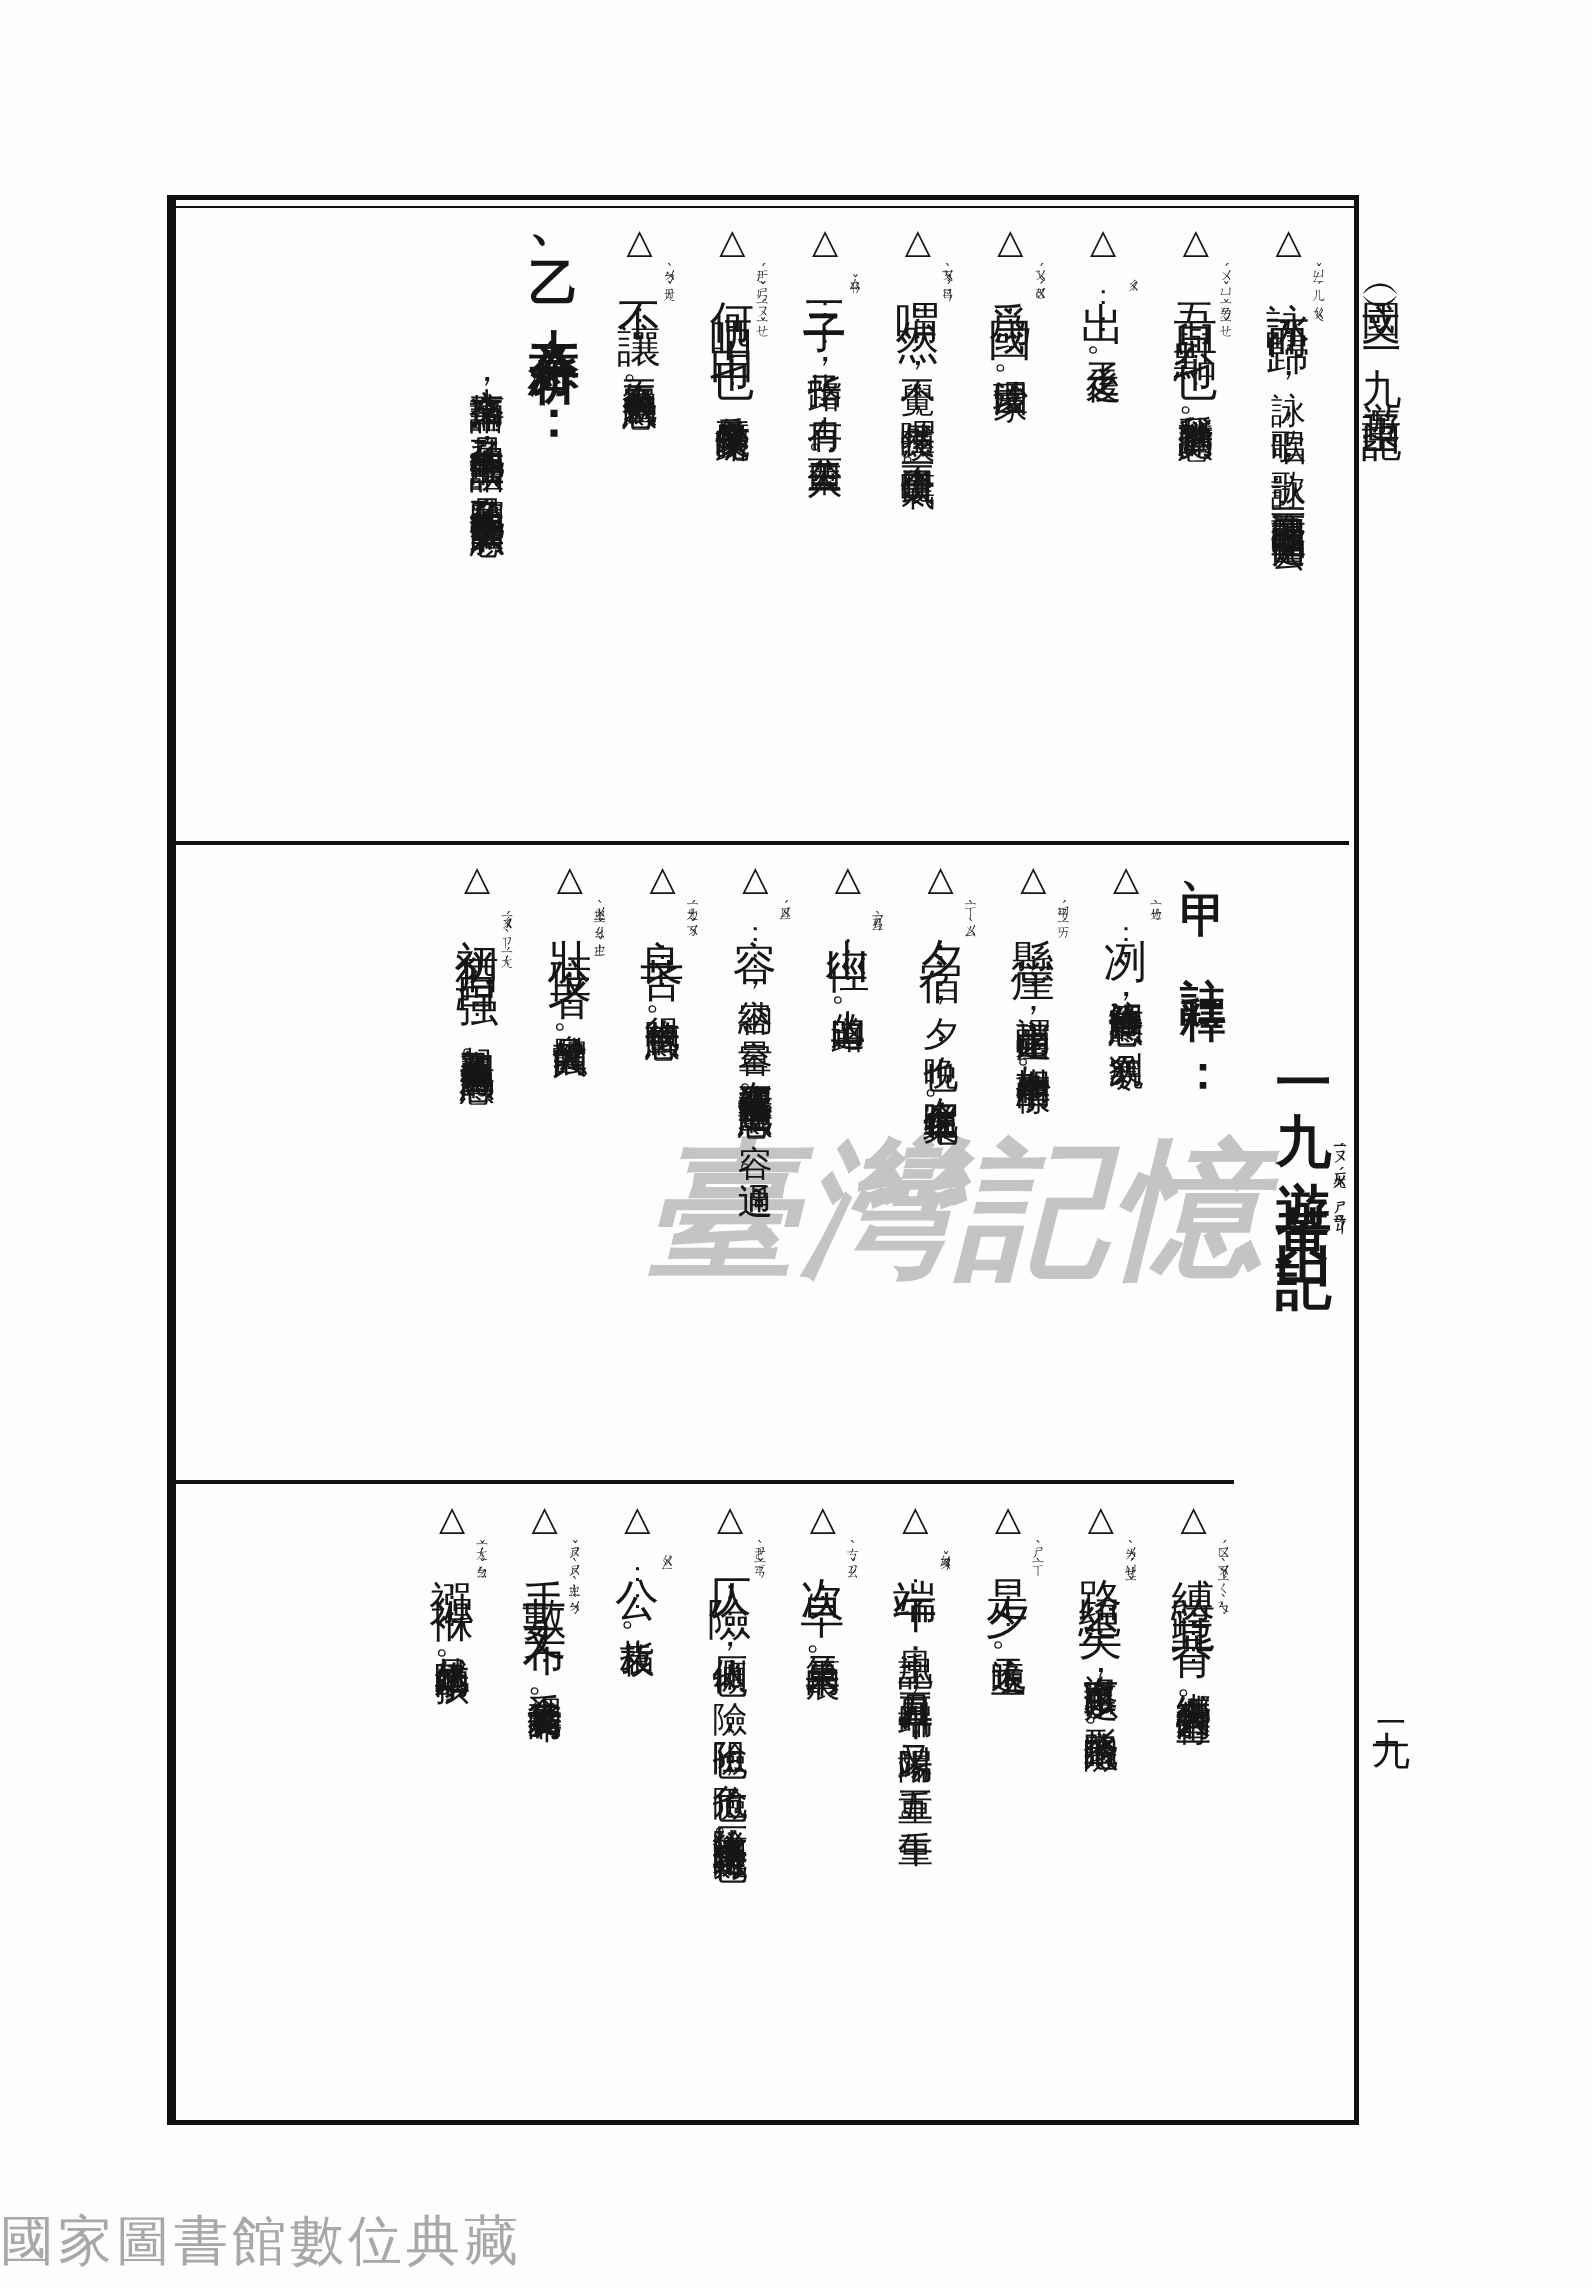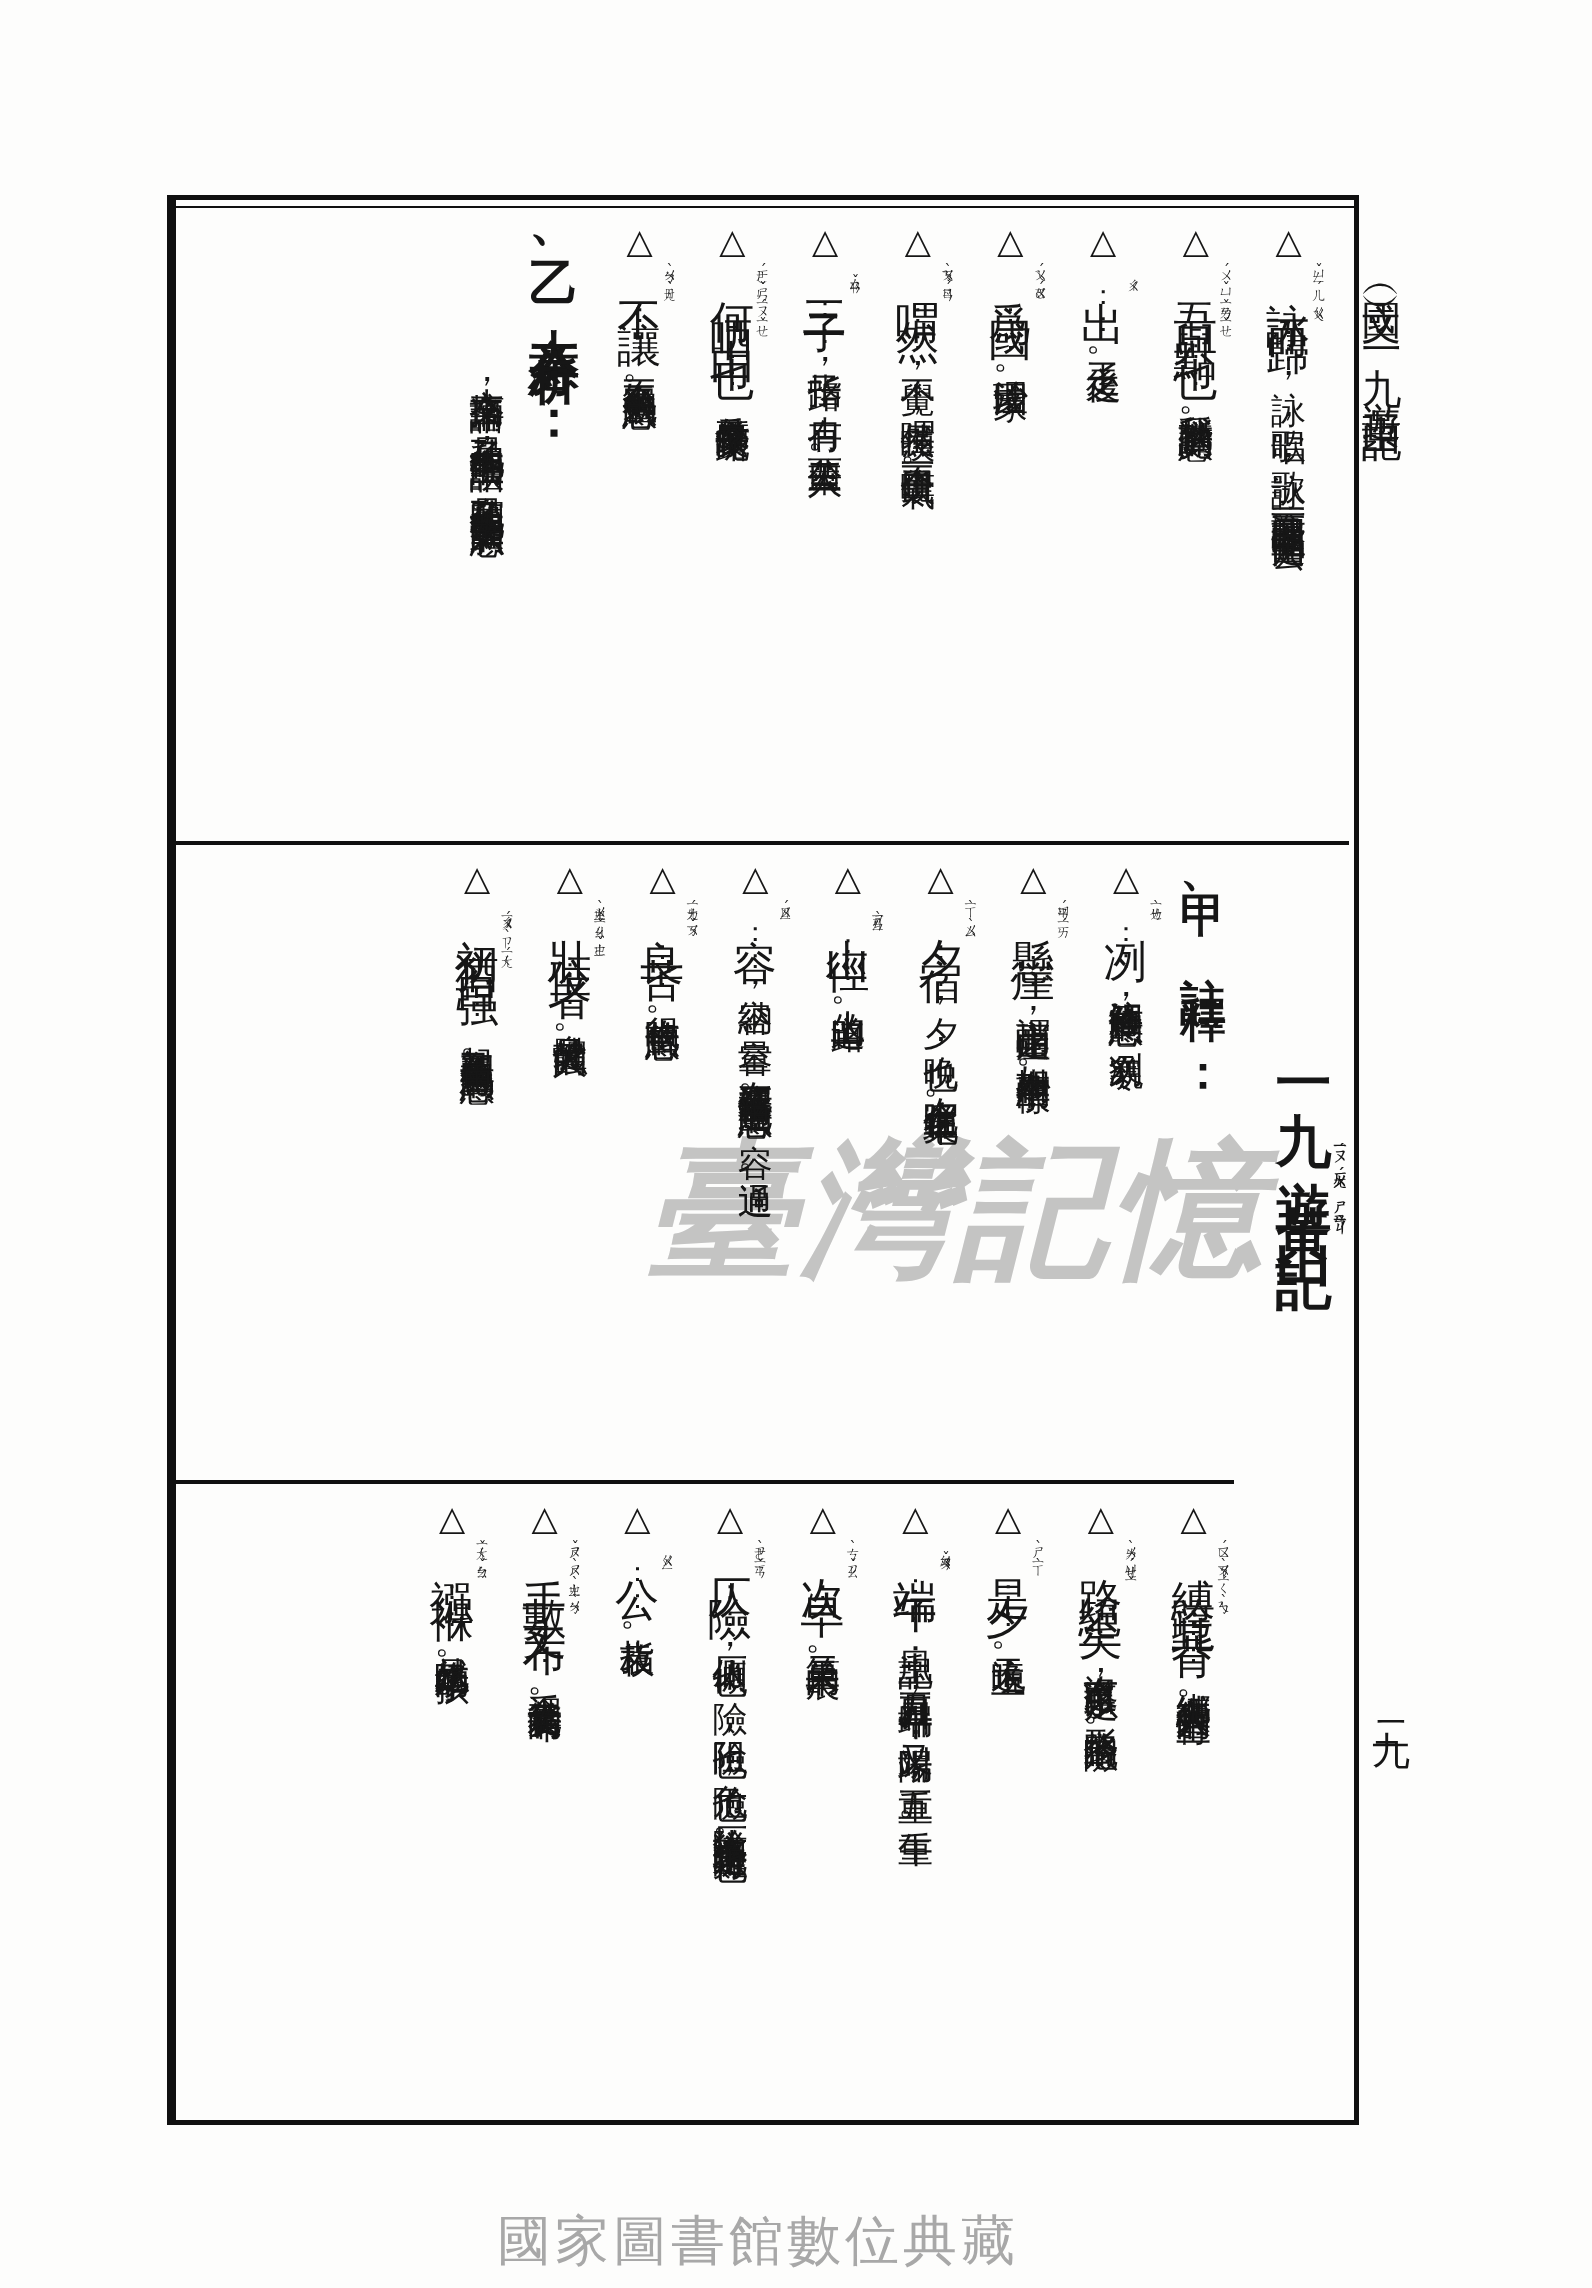--- a/index.html
+++ b/index.html
@@ -47,21 +47,21 @@
   .title-chars{font-size:56px;letter-spacing:24px;font-weight:bold;}
   .title-chars rt{font-size:16px;}
 
   
   #margin-header{position:absolute;left:1355px;top:271px;font-size:40px;}
   .mh-course{margin-bottom:58px;}
   .mh-num{margin-bottom:26px;letter-spacing:8px;}
   .mh-title{letter-spacing:6px;}
   #page-number{position:absolute;left:1365px;top:1693px;font-size:38px;letter-spacing:8px;}
 
-  #footer{position:absolute;left:0;top:2205px;width:1516px;text-align:center;font-size:54px;
+  #footer{position:absolute;left:0;top:2205px;width:1516px;text-align:left;font-size:54px;
           color:#a8a8a8;letter-spacing:4px;font-weight:500;
           font-family:"DejaVu Sans","Liberation Sans",sans-serif;}
 </style>
 </head>
 <body>
 
 <div class="page">
 
   <div id="wm-script">臺灣記憶</div>
 

